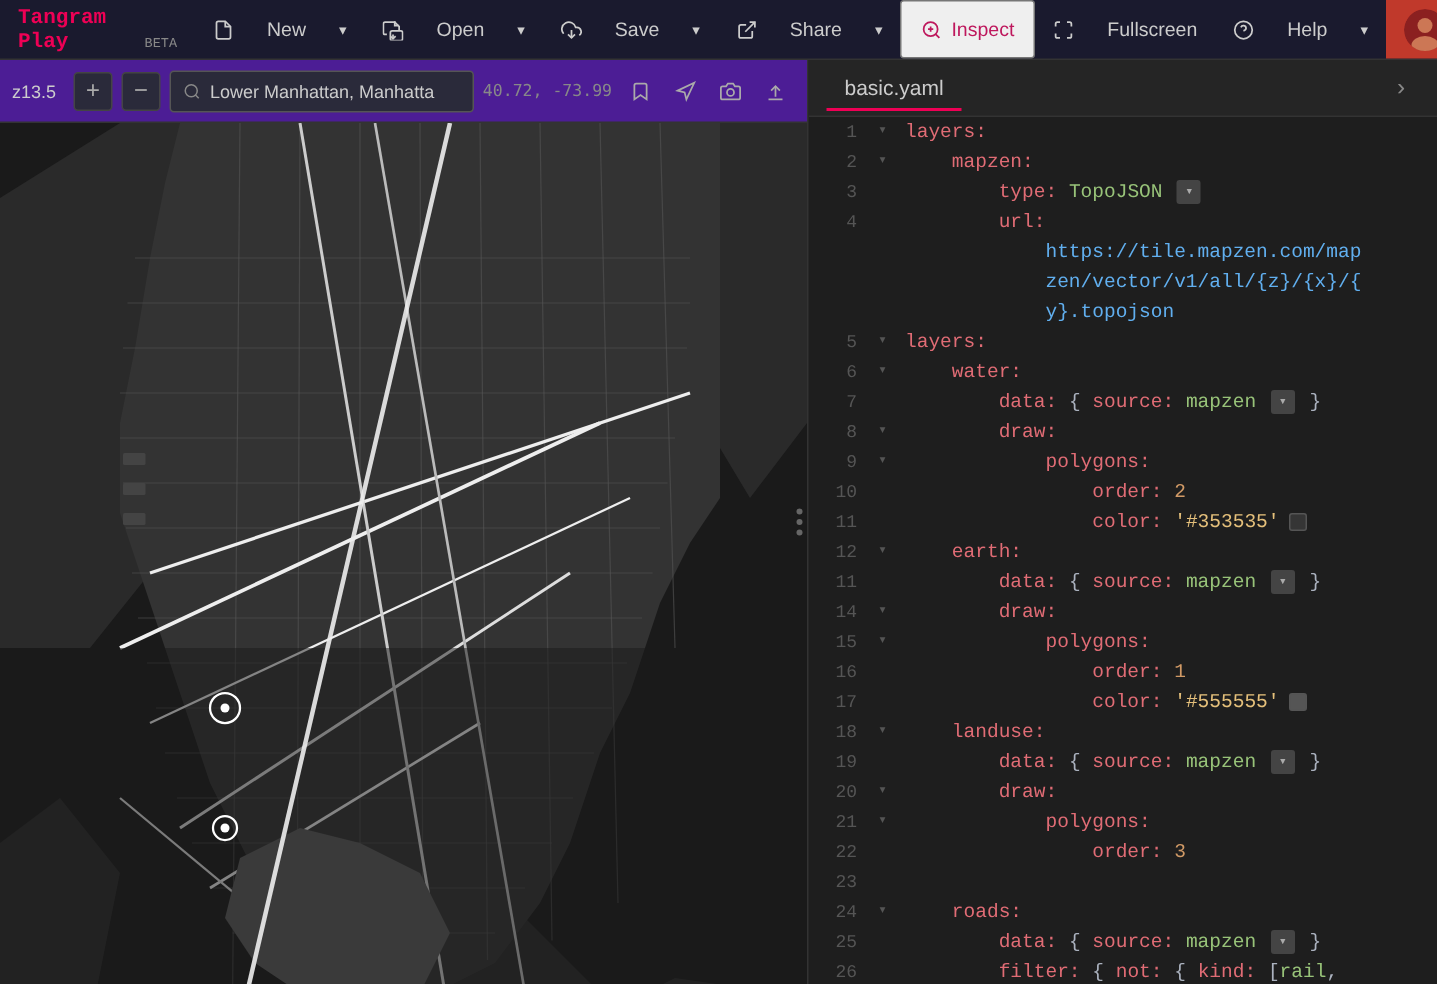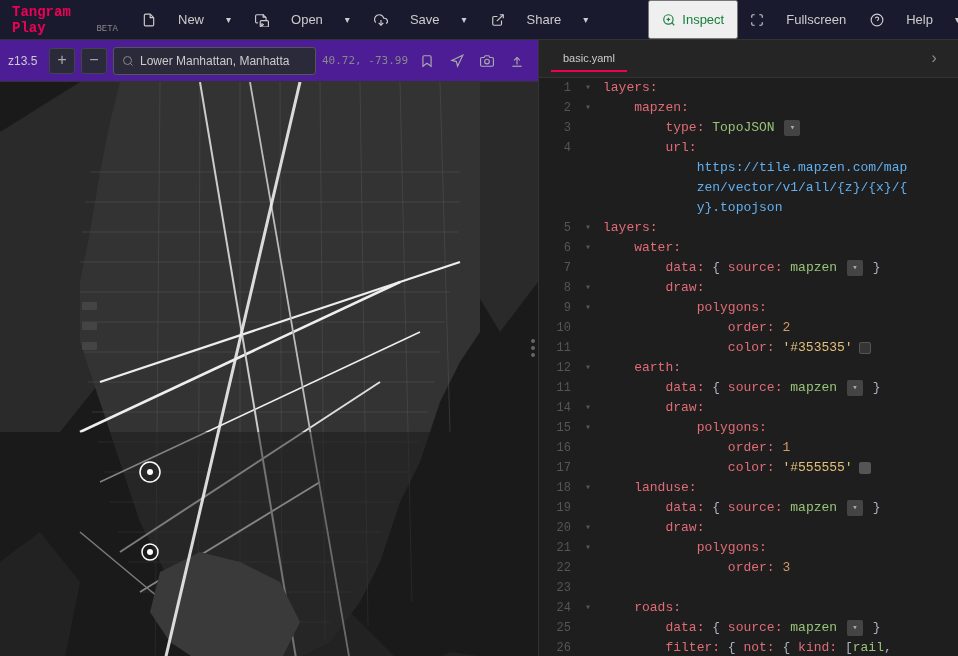--- a/index.html
+++ b/index.html
@@ -21,21 +21,21 @@
     }
     .topbar-btn {
       display: flex; align-items: center; padding: 0 12px; height: 100%;
       color: #ccc; cursor: pointer; gap: 22px; font-size: 13px;
       border: none; background: none; white-space: nowrap;
     }
     .topbar-btn .caret { font-size: 10px; }
     .topbar-spacer { flex: 1; }
     .inspect-btn {
       display: flex; align-items: center; padding: 0 12px; height: 100%;
-      color: #15803d; cursor: pointer; gap: 6px; font-size: 13px; margin-left: 48px;
+      color: #be185d; cursor: pointer; gap: 6px; font-size: 13px;
     }
     .user-avatar {
       display: flex; align-items: center; gap: 8px; padding: 0 12px;
       cursor: pointer; height: 100%;
       background: #c0392b;
     }
     .avatar-circle {
       width: 28px; height: 28px; border-radius: 50%; background: #c0392b;
       display: flex; align-items: center; justify-content: center;
       overflow: hidden;
@@ -109,21 +109,21 @@
     .code-editor {
       flex: 1; background: #1e1e1e; display: flex; flex-direction: column;
       border-left: 1px solid #333; overflow: hidden;
     }
     .editor-header {
       display: flex; align-items: center; height: 38px;
       background: #252525; border-bottom: 1px solid #333; padding: 0 12px;
       gap: 8px;
     }
     .file-tab {
-      color: #ccc; font-size: 11px; font-family: sans-serif; padding: 6px 12px;
+      color: #ccc; font-size: 14px; font-family: sans-serif; padding: 6px 12px;
       border-bottom: 2px solid #e05; cursor: pointer;
     }
     .editor-toggle {
       margin-left: auto; width: 24px; height: 24px; display: flex; align-items: center;
       justify-content: center; cursor: pointer; color: #888;
     }
 
     
     .code-content {
       flex: 1; overflow-y: auto; overflow-x: hidden;

